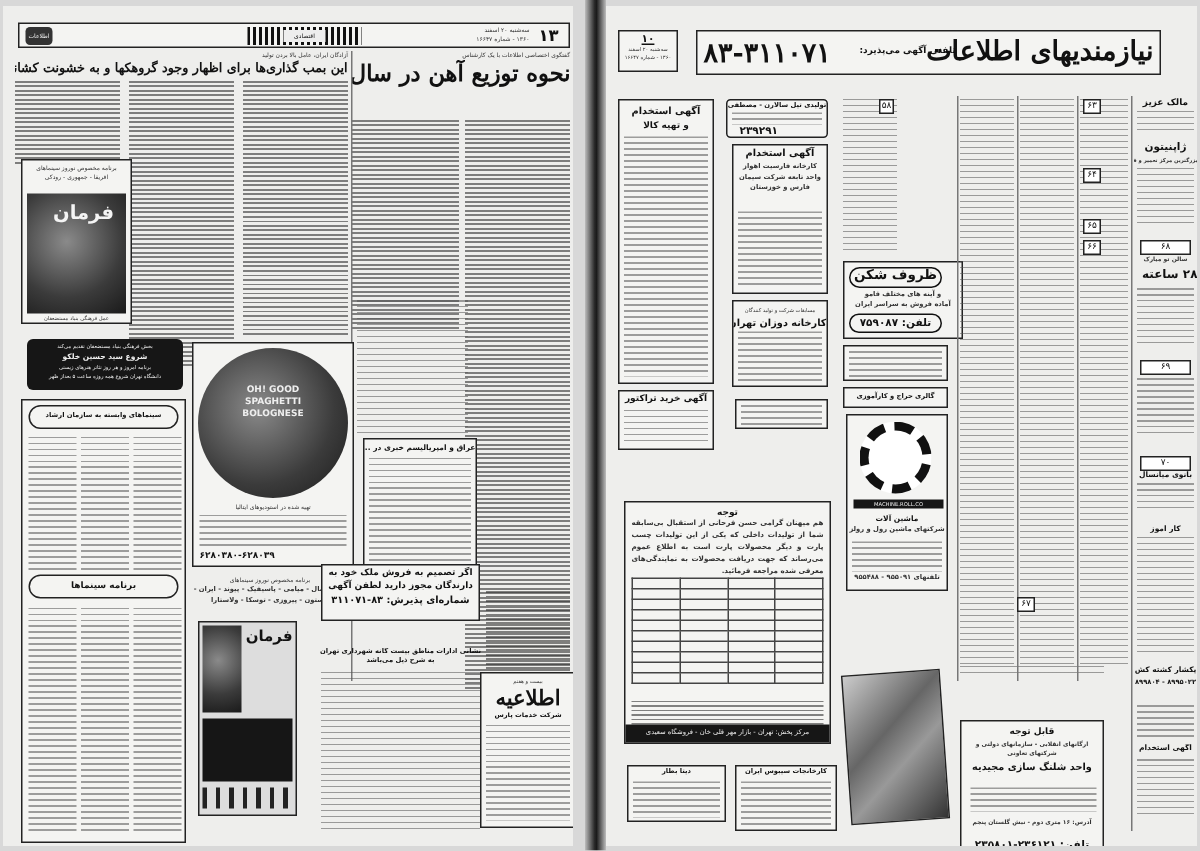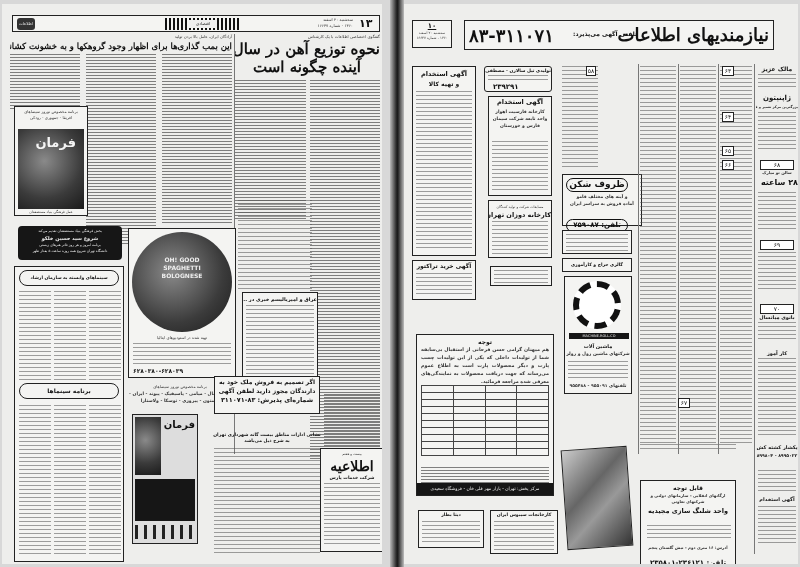--- a/index.html
+++ b/index.html
@@ -37,21 +37,20 @@
       <span class="abs" style="left:24px;top:2px;width:28px;height:8px;background:#eee;font-size:4px;text-align:center;line-height:8px;">اقتصادی</span>
     </span>
     <span class="abs" style="left:4px;top:2px;width:18px;height:12px;background:#333;border-radius:3px;">
       <span style="color:#eee;font-size:4px;display:block;text-align:center;line-height:12px;">اطلاعات</span>
     </span>
   </div>
 
   <div class="abs" style="left:232px;top:30px;width:146px;height:430px;">
     <div class="txt" style="text-align:right;font-size:4px;">گفتگوی اختصاصی اطلاعات با یک کارشناس</div>
     <div class="hd mast" style="font-size:15px;line-height:18px;">نحوه توزیع آهن در سال</div>
-    <div class="hd mast" style="font-size:15px;line-height:18px;">آینده چگونه است</div>
     <div class="lines dense" style="left:76px;top:46px;width:70px;height:380px;"></div>
     <div class="lines dense" style="left:0;top:46px;width:72px;height:140px;"></div>
   </div>
 
   <div class="box thin" style="left:240px;top:288px;width:76px;height:112px;">
     <div class="hd" style="font-size:5px;margin-top:3px;">عراق و امپریالیسم خبری در ...</div>
     <div class="lines" style="left:3px;top:12px;width:68px;height:96px;"></div>
   </div>
   <div class="lines" style="left:236px;top:196px;width:74px;height:90px;"></div>
 
@@ -181,21 +180,21 @@
   </div>
 
   <div class="lines" style="left:158px;top:62px;width:36px;height:104px;"></div>
   <div class="num-badge" style="left:182px;top:62px;width:10px;">۵۸</div>
   <div class="box" style="left:158px;top:170px;width:80px;height:52px;">
     <div class="abs" style="left:3px;top:3px;width:62px;height:14px;border:1.5px solid #111;border-radius:7px;">
       <span class="hd" style="display:block;font-size:9px;line-height:11px;">ظروف شکن</span>
     </div>
     <div class="txt" style="position:absolute;top:19px;width:100%;text-align:center;font-size:4.5px;font-weight:bold;">و آینه های مختلف قامو</div>
     <div class="txt" style="position:absolute;top:26px;width:100%;text-align:center;font-size:4.5px;font-weight:bold;">آماده فروش به سراسر ایران</div>
-    <div class="abs" style="left:3px;top:44px;width:62px;height:13px;border:1.5px solid #111;border-radius:7px;">
+    <div class="abs" style="left:3px;top:34px;width:62px;height:13px;border:1.5px solid #111;border-radius:7px;">
       <span class="hd" style="display:block;font-size:7px;line-height:10px;">تلفن: ۷۵۹۰۸۷</span>
     </div>
   </div>
   <div class="box thin" style="left:158px;top:226px;width:70px;height:24px;">
     <div class="lines" style="left:3px;top:3px;width:62px;height:18px;"></div>
   </div>
   <div class="box thin" style="left:158px;top:254px;width:70px;height:14px;">
     <div class="hd" style="font-size:4.5px;line-height:12px;">گالری حراج و کارآموزی</div>
   </div>
   <div class="box" style="left:160px;top:272px;width:68px;height:118px;">

